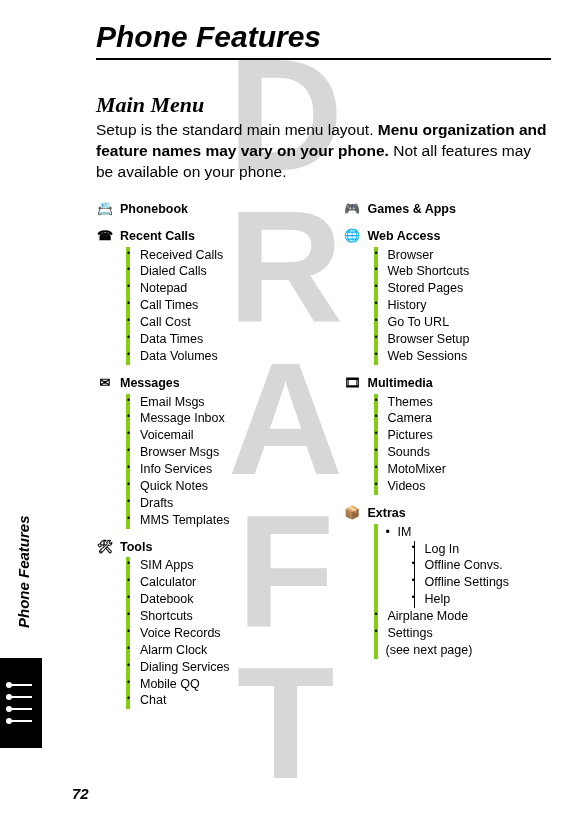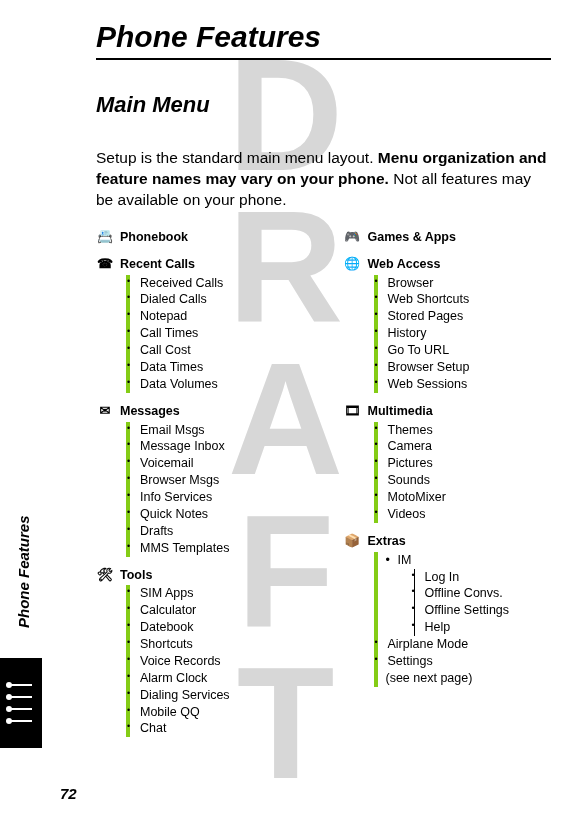--- a/index.html
+++ b/index.html
@@ -38,21 +38,22 @@
     font-weight: 900;
     font-style: italic;
     border-bottom: 2px solid #000;
     padding-bottom: 4px;
     margin-bottom: 32px;
   }
   .section-title {
     font-size: 22px;
     font-weight: 900;
     font-style: italic;
-    margin-bottom: 30px;
+    margin-bottom: 2px;
+    font-family: Liberation Serif, serif;
   }
   .intro {
     font-size: 15.5px;
     line-height: 1.35;
     margin-bottom: 18px;
   }
   .intro .b { font-weight: 700; }
   .columns {
     display: flex;
     gap: 40px;
@@ -140,21 +141,21 @@
     position: absolute;
     left: -4px;
     top: -2px;
     width: 6px;
     height: 6px;
     border-radius: 50%;
     background: #fff;
   }
   .page-number {
     position: absolute;
-    left: 60px;
+    left: 72px;
     bottom: 36px;
     font-weight: 900;
     font-style: italic;
     font-size: 15px;
   }
 </style>
 </head>
 <body>
 
 <div class="watermark">

